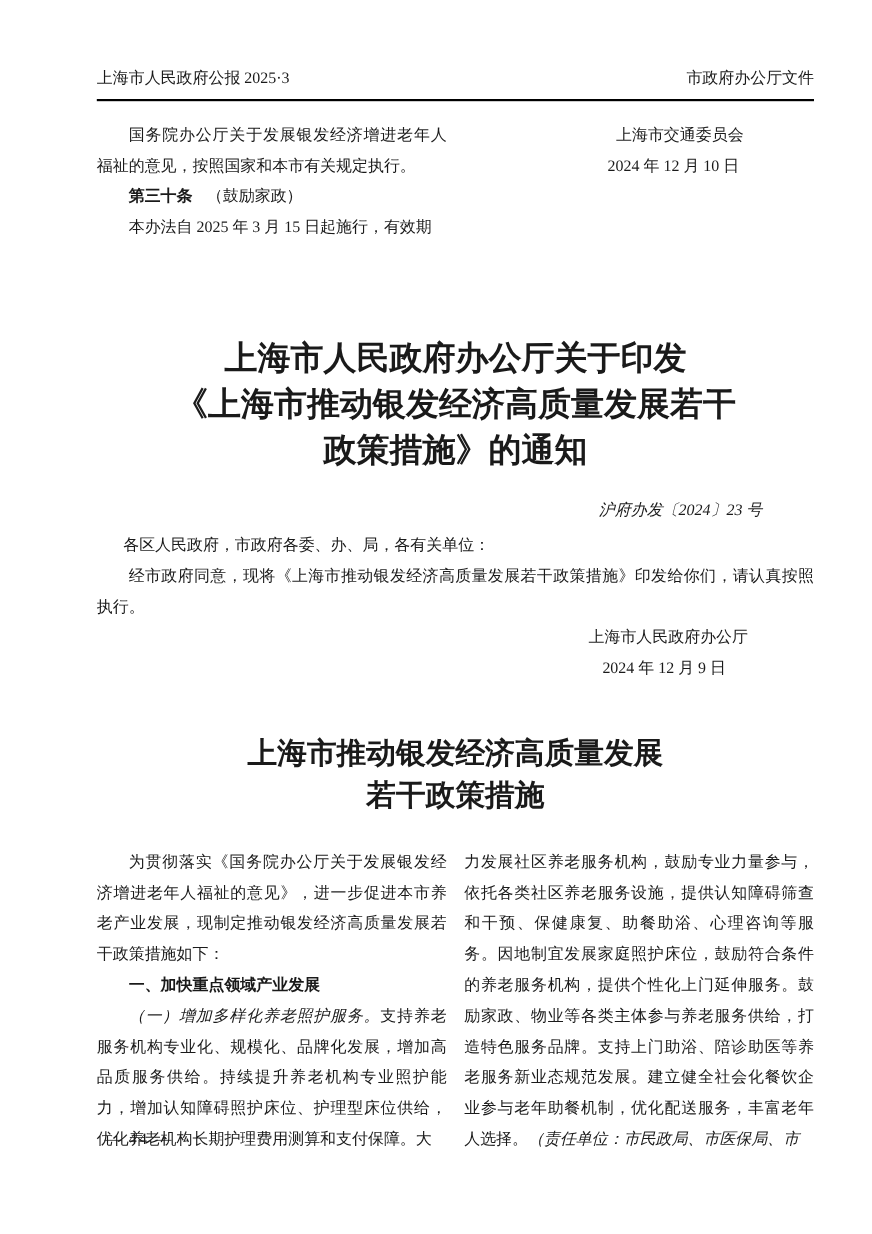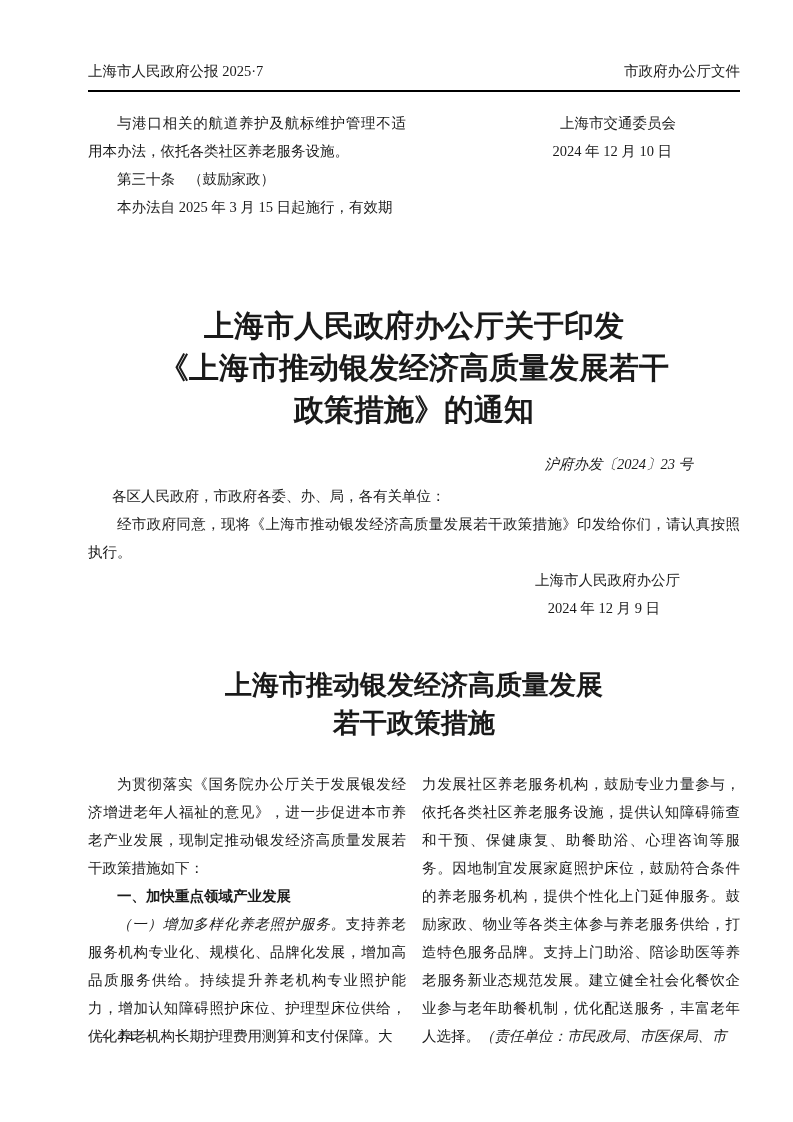--- a/index.html
+++ b/index.html
@@ -18,21 +18,21 @@
   p { margin:0; }
   .body-text { font-size:14.5px; line-height:28px; }
   .just { text-align:justify; text-justify:inter-ideograph; }
   .ind { text-indent:2em; }
 
   .two-col { display:flex; gap:16px; }
   .col { width:318px; }
   .prev-doc { margin-top:17px; }
 
   .article-line { text-indent:2em; }
-  .article-no { font-family:"Liberation Sans","DejaVu Sans",sans-serif; font-weight:normal; }
+  .article-no { font-family:"Liberation Sans","DejaVu Sans",sans-serif; font-weight:bold; }
   .article-title { margin-left:0.9em; }
 
   .sig-name-a  { text-align:right; padding-right:64px; }
   .sig-date-a  { text-align:right; padding-right:68px; }
   .sig-name-b  { text-align:right; padding-right:60px; }
   .sig-date-b  { text-align:right; padding-right:80px; }
 
   .title1 { margin-top:84px; text-align:center; font-weight:bold;
             font-size:30px; line-height:42px; }
   .title2 { margin-top:44px; text-align:center; font-weight:bold;
@@ -50,27 +50,27 @@
 
   .page-footer { position:absolute; left:95px; top:1028px;
                  font-size:14.5px; letter-spacing:2px; }
 </style>
 </head>
 <body>
 
 <div class="content">
 
   <div class="hdr">
-    <span>上海市人民政府公报 2025·7</span>
+    <span>上海市人民政府公报 2025·3</span>
     <span>市政府办公厅文件</span>
   </div>
 
   <div class="two-col prev-doc body-text">
     <div class="col">
-      <p class="just ind">与港口相关的航道养护及航标维护管理不适用本办法，依托各类社区养老服务设施。</p>
+      <p class="just ind">国务院办公厅关于发展银发经济增进老年人福祉的意见，按照国家和本市有关规定执行。</p>
       <p class="article-line"><span class="article-no">第三十条</span><span class="article-title">（鼓励家政）</span></p>
       <p class="just ind">本办法自 2025 年 3 月 15 日起施行，有效期</p>
     </div>
     <div class="col">
       <p class="sig-name-a">上海市交通委员会</p>
       <p class="sig-date-a">2024 年 12 月 10 日</p>
     </div>
   </div>
 
   <div class="title1">

